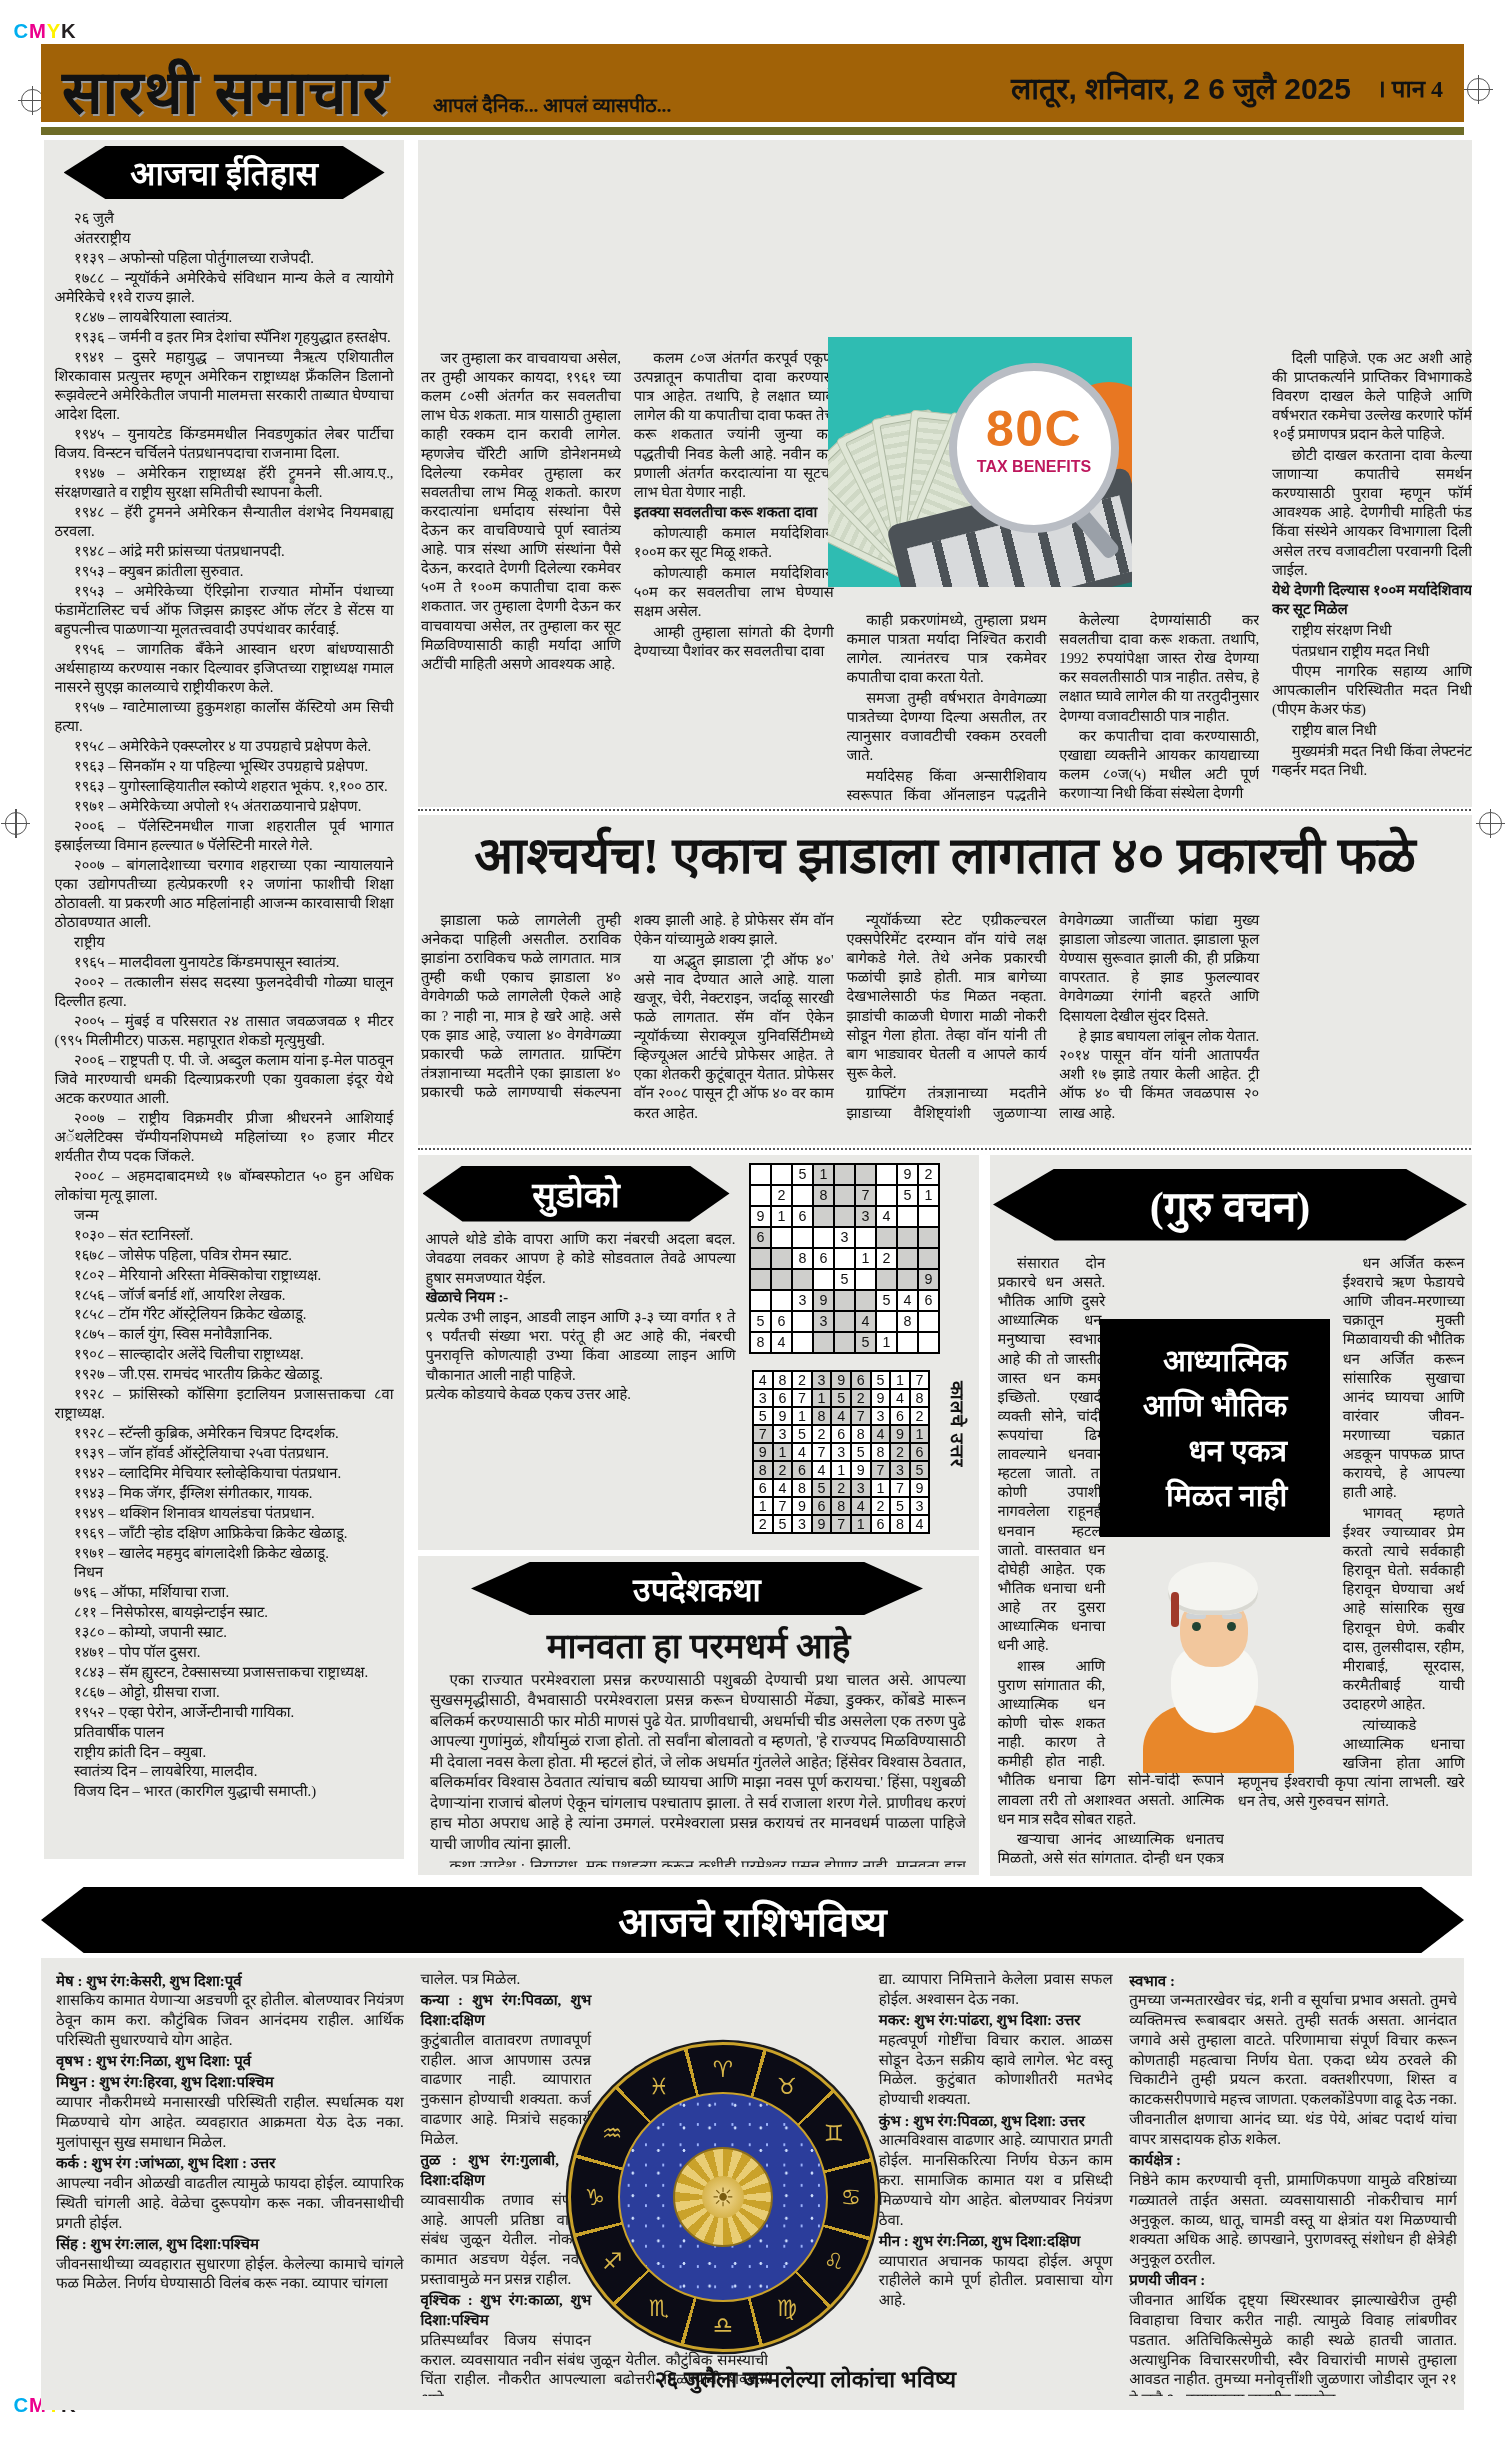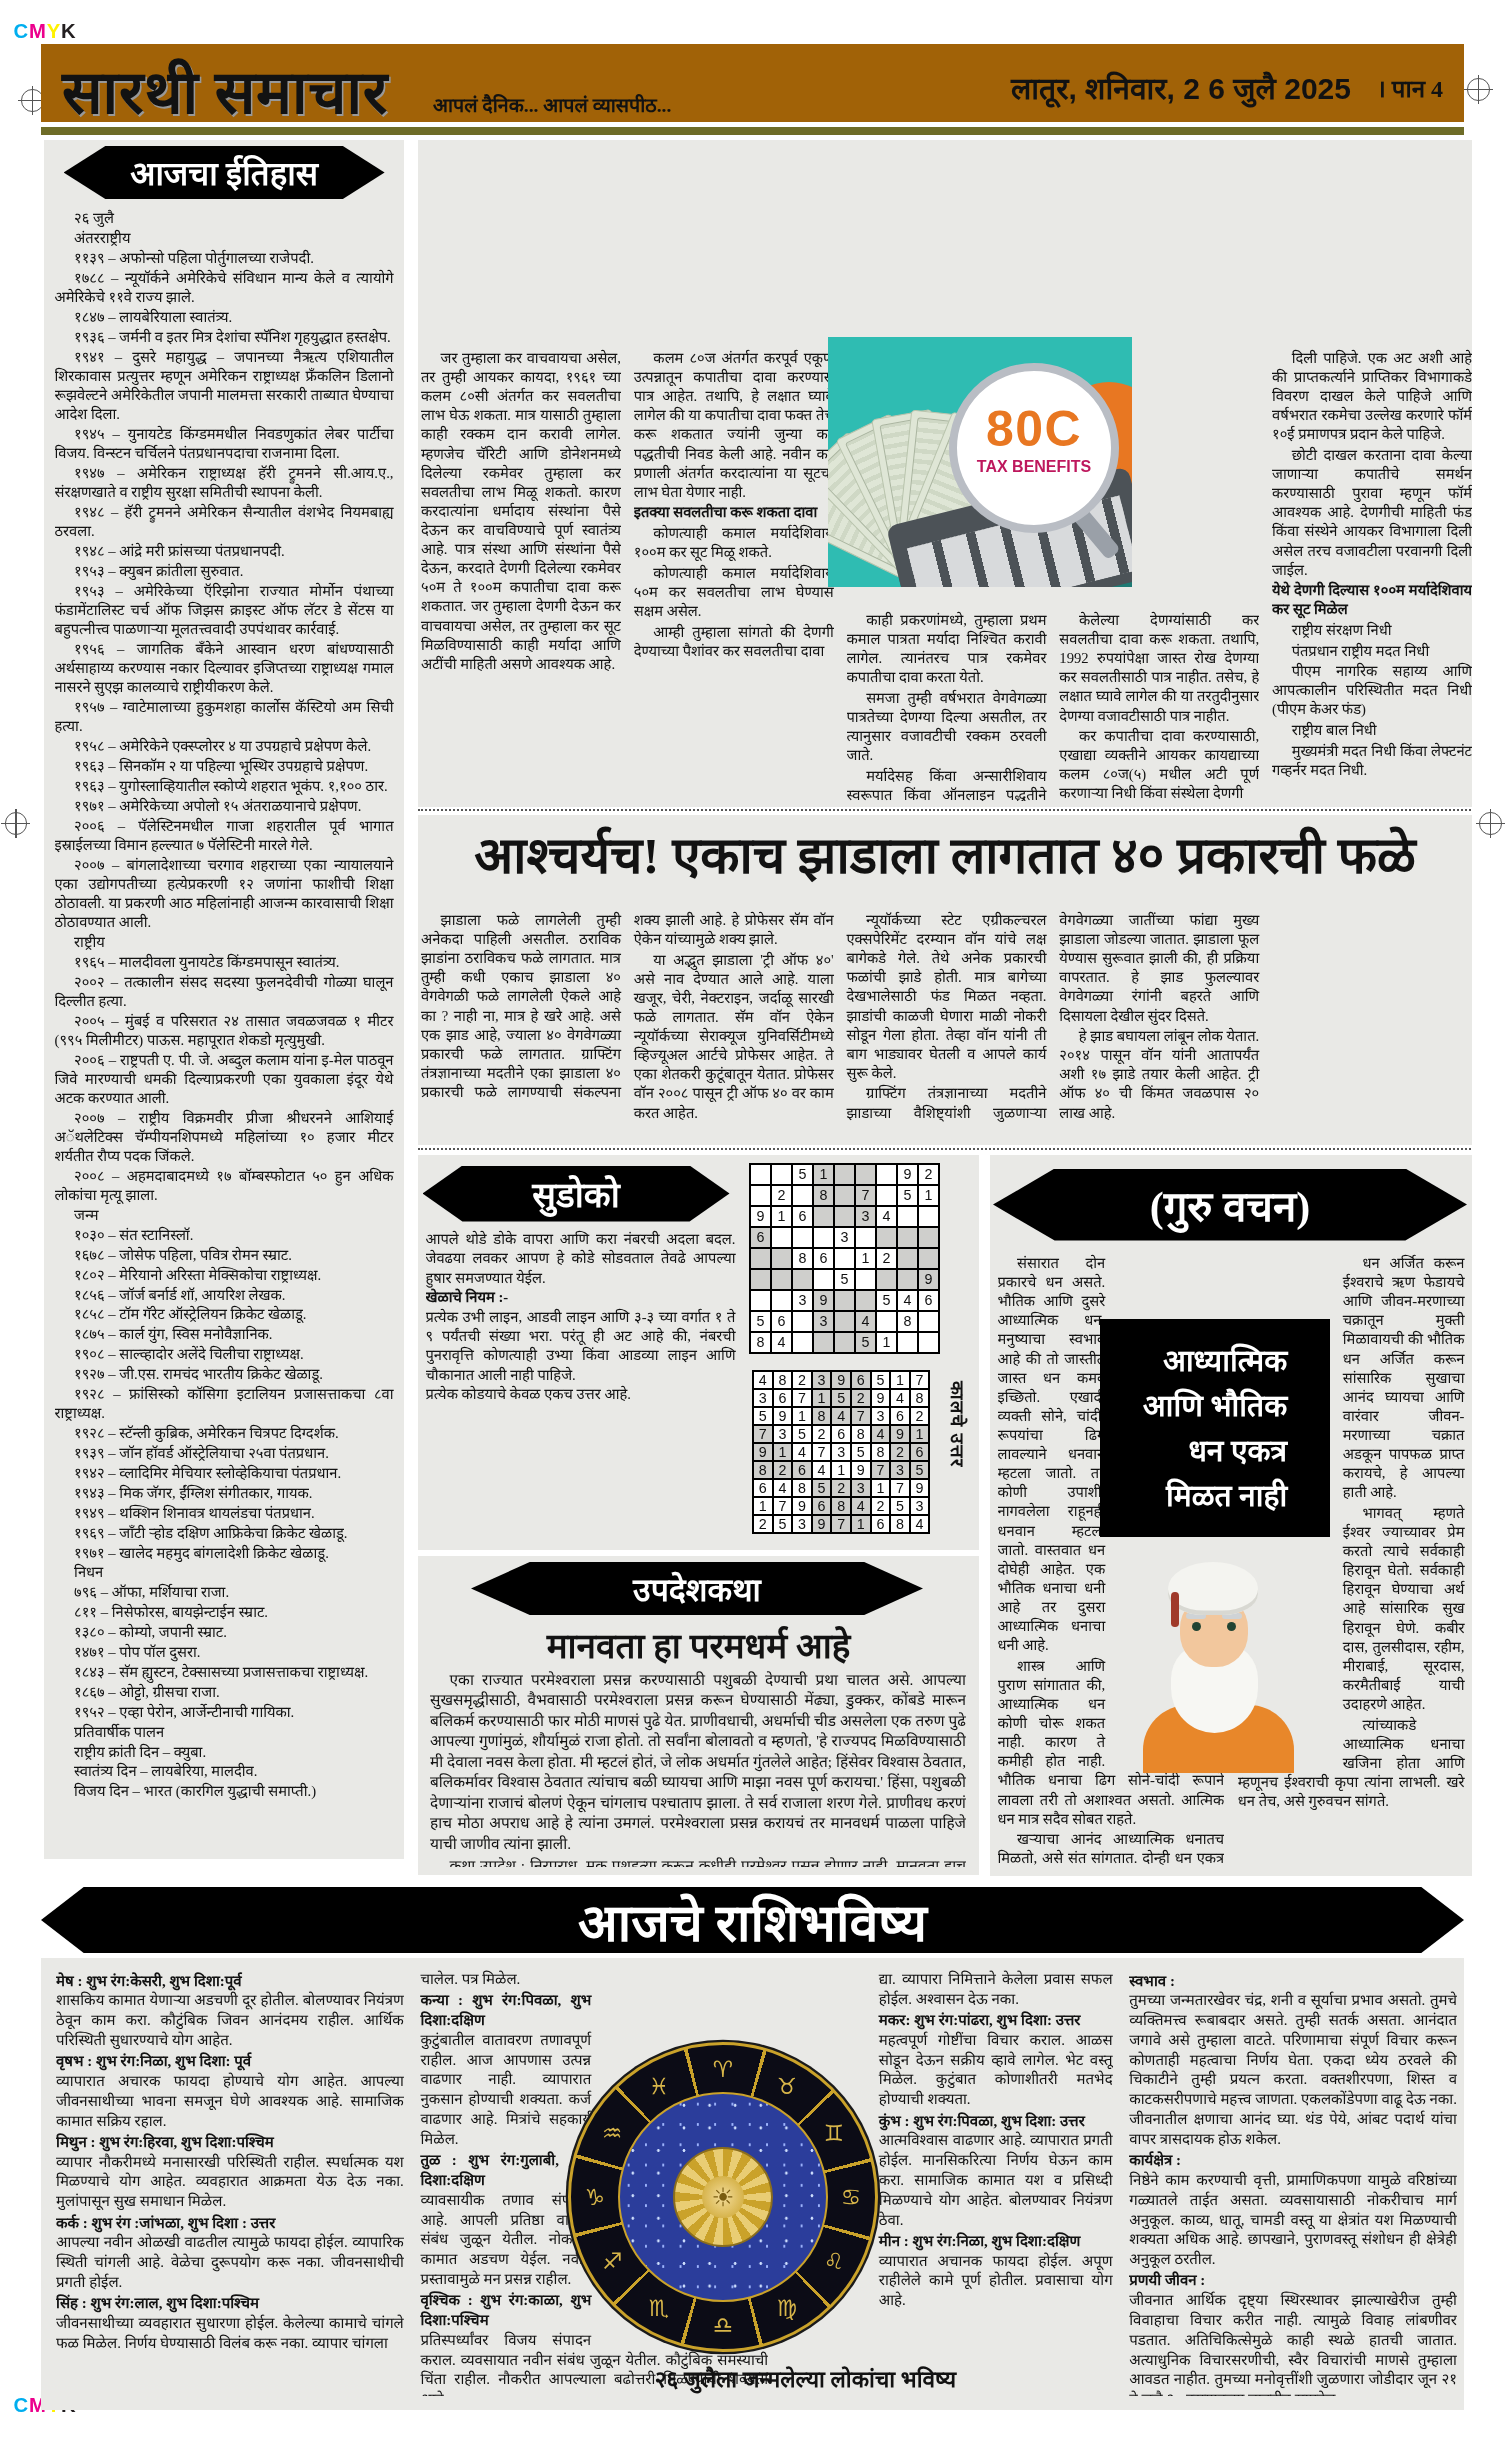--- a/index.html
+++ b/index.html
@@ -103,21 +103,21 @@
             box-shadow:inset 0 -4.5px 0 #d8d8d2}
   .g-beads{position:absolute;left:33px;top:30px;width:7.5px;height:35px;background:#a03a2a;border-radius:3.8px}
   .g-face{position:absolute;left:42px;top:33px;width:68px;height:72px;background:#f2c79d;border-radius:46%}
   .g-eye{position:absolute;width:9px;height:9px;background:#243;border-radius:50%;top:27px}
   .g-brow{position:absolute;width:19.6px;height:6px;background:#cfd3d6;border-radius:3px;top:18px}
   .g-beard{position:absolute;left:33px;top:81px;width:87px;height:90px;background:#f7f7f3;
            border-radius:40% 40% 50% 50%}
   .g-body{position:absolute;left:4.5px;top:143px;width:151px;height:68px;background:#e8872a;
           border-radius:45px 45px 0 0}
   
-  .rashi-banner{left:41px;top:1887px;width:1423px;height:66px;font-size:52px;font-weight:bold}
+  .rashi-banner{left:41px;top:1887px;width:1423px;height:66px;font-size:40px;font-weight:bold}
   .rashi{left:41px;top:1958px;width:1423px;height:452px}
   .rashi-cols{position:absolute;left:15px;top:12px;width:1401px;height:426px;display:flex;gap:16.6px;overflow:hidden}
   .r-col{overflow:hidden;font-size:15px;line-height:1.32;text-align:justify}
   .r-col .sign{font-weight:bold;margin:1.5px 0 0 0;text-indent:0}
   .r-col p{margin:0;text-indent:0}
   .rsp-r{float:right;width:177px;height:324px;margin-top:39px}
   .rsp-l{float:left;width:94px;height:324px;margin-top:39px}
   .rashi-bottom{position:absolute;left:531px;top:405px;width:467px;text-align:center;
                 font-weight:bold;font-size:22.6px}
   
@@ -498,21 +498,20 @@
 
 <div class="abs banner banner-wide rashi-banner">
   <span>आजचे राशिभविष्य</span>
 </div>
 <div class="abs panel rashi">
   <div class="rashi-cols">
     <div class="r-col" style="width:348px">
         <p class="sign">मेष : शुभ रंग:केसरी, शुभ दिशा:पूर्व</p>
         <p>शासकिय कामात येणाऱ्या अडचणी दूर होतील. बोलण्यावर नियंत्रण ठेवून काम करा. कौटुंबिक जिवन आनंदमय राहील. आर्थिक परिस्थिती सुधारण्याचे योग आहेत.</p>
         <p class="sign">वृषभ : शुभ रंग:निळा, शुभ दिशा: पूर्व</p>
-        <p>व्यापारात अचारक फायदा होण्याचे योग आहेत. आपल्या जीवनसाथीच्या भावना समजून घेणे आवश्यक आहे. सामाजिक कामात सक्रिय रहाल.</p>
         <p class="sign">मिथुन : शुभ रंग:हिरवा, शुभ दिशा:पश्चिम</p>
         <p>व्यापार नौकरीमध्ये मनासारखी परिस्थिती राहील. स्पर्धात्मक यश मिळण्याचे योग आहेत. व्यवहारात आक्रमता येऊ देऊ नका. मुलांपासून सुख समाधान मिळेल.</p>
         <p class="sign">कर्क : शुभ रंग :जांभळा, शुभ दिशा : उत्तर</p>
         <p>आपल्या नवीन ओळखी वाढतील त्यामुळे फायदा होईल. व्यापारिक स्थिती चांगली आहे. वेळेचा दुरूपयोग करू नका. जीवनसाथीची प्रगती होईल.</p>
         <p class="sign">सिंह : शुभ रंग:लाल, शुभ दिशा:पश्चिम</p>
         <p>जीवनसाथीच्या व्यवहारात सुधारणा होईल. केलेल्या कामाचे चांगले फळ मिळेल. निर्णय घेण्यासाठी विलंब करू नका. व्यापार चांगला</p>
       </div>
     <div class="r-col" style="width:348px">
       <span class="rsp-r"></span>
       <span><p>चालेल. पत्र मिळेल.</p><p class="sign">कन्या : शुभ रंग:पिवळा, शुभ दिशा:दक्षिण</p><p>कुटुंबातील वातावरण तणावपूर्ण राहील. आज आपणास उत्पन्न वाढणार नाही. व्यापारात नुकसान होण्याची शक्यता. कर्ज वाढणार आहे. मित्रांचे सहकार्य मिळेल.</p><p class="sign">तुळ : शुभ रंग:गुलाबी, शुभ दिशा:दक्षिण</p><p>व्यावसायीक तणाव संपणार आहे. आपली प्रतिष्ठा वाढेल. संबंध जुळून येतील. नोकरीत कामात अडचण येईल. नवीन प्रस्तावामुळे मन प्रसन्न राहील.</p><p class="sign">वृश्चिक : शुभ रंग:काळा, शुभ दिशा:पश्चिम</p><p>प्रतिस्पर्ध्यांवर विजय संपादन कराल. व्यवसायात नवीन संबंध जुळून येतील. कौटुंबिक समस्याची चिंता राहील. नौकरीत आपल्याला बढोत्तरी मिळण्याची शक्यता आहे.</p></span>

